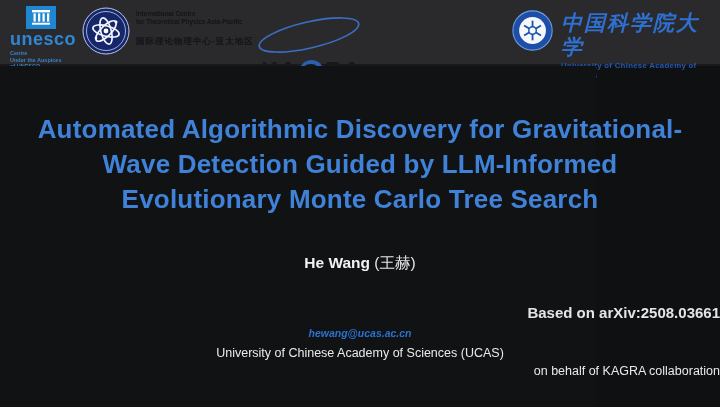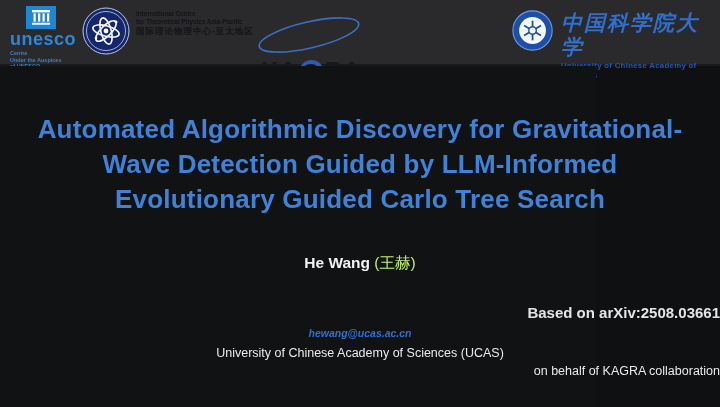--- a/index.html
+++ b/index.html
@@ -34,21 +34,21 @@
   .unesco-lines div {
     color: #3c80c4; font-size: 5.5px; line-height: 6.5px; font-weight: 600;
   }
 
   
   .ictp { position: absolute; left: 82px; top: 7px; display: flex; }
   .ictp-emblem { width: 48px; height: 48px; }
   .ictp-text { margin-left: 6px; padding-top: 2px; }
   .ictp-name { color: #101114; font-weight: 800; font-size: 15px; line-height: 16px; letter-spacing: 0.5px; }
   .ictp-sub { color: #131418; font-weight: 700; font-size: 6.3px; line-height: 7px; margin-top: 1px; }
-  .ictp-cjk { color: #131418; font-weight: 700; font-size: 8.5px; line-height: 11px; margin-top: 1px; letter-spacing: 1px; }
+  .ictp-cjk { color: #131418; font-weight: 700; font-size: 8.5px; line-height: 11px; margin-top: 11px; letter-spacing: 1px; }
 
   
   .kagra { position: absolute; left: 257px; top: 14px; width: 104px; height: 42px; }
   .kagra-orbit { position: absolute; left: -2px; top: -1px; }
   .kagra-word {
     position: absolute; left: 4px; top: 7px;
     font-size: 24px; font-weight: 700; color: #17181b;
     letter-spacing: 1px; display: flex; align-items: flex-end; margin-top: 36px;
   }
   .kagra-g {
@@ -71,21 +71,21 @@
   .slide { position: absolute; top: 66px; left: 0; width: 596px; height: 341px; background: #111214; }
 
   .title-block { position: absolute; top: 46px; left: 0; width: 720px; text-align: center; }
   .title-line {
     color: #3f82d8; font-weight: 700; font-size: 26px; line-height: 35px;
     letter-spacing: 0.2px;
   }
 
   .author-line { position: absolute; top: 187px; width: 720px; text-align: center; font-size: 15.5px; }
   .author-name { color: #f1f3f4; font-weight: 700; }
-  .author-cjk { color: #bef264; font-weight: 400; }
+  .author-cjk { color: #e5e5e5; font-weight: 400; }
 
   .arxiv-line { position: absolute; top: 238px; width: 720px; text-align: right;
     color: #e5e5e5; font-weight: 700; font-size: 15px; }
   .email-line { position: absolute; top: 261px; width: 720px; text-align: center;
     color: #2b72cf; font-style: italic; font-weight: 600; font-size: 10.5px; }
   .affil-line { position: absolute; top: 280px; width: 720px; text-align: center;
     color: #e8eaed; font-size: 12.5px; }
   .behalf-line { position: absolute; top: 298px; width: 720px; text-align: right;
     color: #e8eaed; font-size: 12.5px; }
   .event-line { position: absolute; top: 324px; width: 720px; text-align: center;
@@ -163,21 +163,21 @@
     </div>
   </div>
 
 </div>
 
 <div class="slide">
 
   <div class="title-block">
     <div class="title-line">Automated Algorithmic Discovery for Gravitational-</div>
     <div class="title-line">Wave Detection Guided by LLM-Informed</div>
-    <div class="title-line">Evolutionary Guided Carlo Tree Search</div>
+    <div class="title-line">Evolutionary Monte Carlo Tree Search</div>
   </div>
 
   <div class="author-line"><span class="author-name">He Wang</span><span class="author-cjk"> (王赫)</span></div>
 
   <div class="arxiv-line">Based on arXiv:2508.03661</div>
 
   <div class="email-line">hewang@ucas.ac.cn</div>
 
   <div class="affil-line">University of Chinese Academy of Sciences (UCAS)</div>
 

